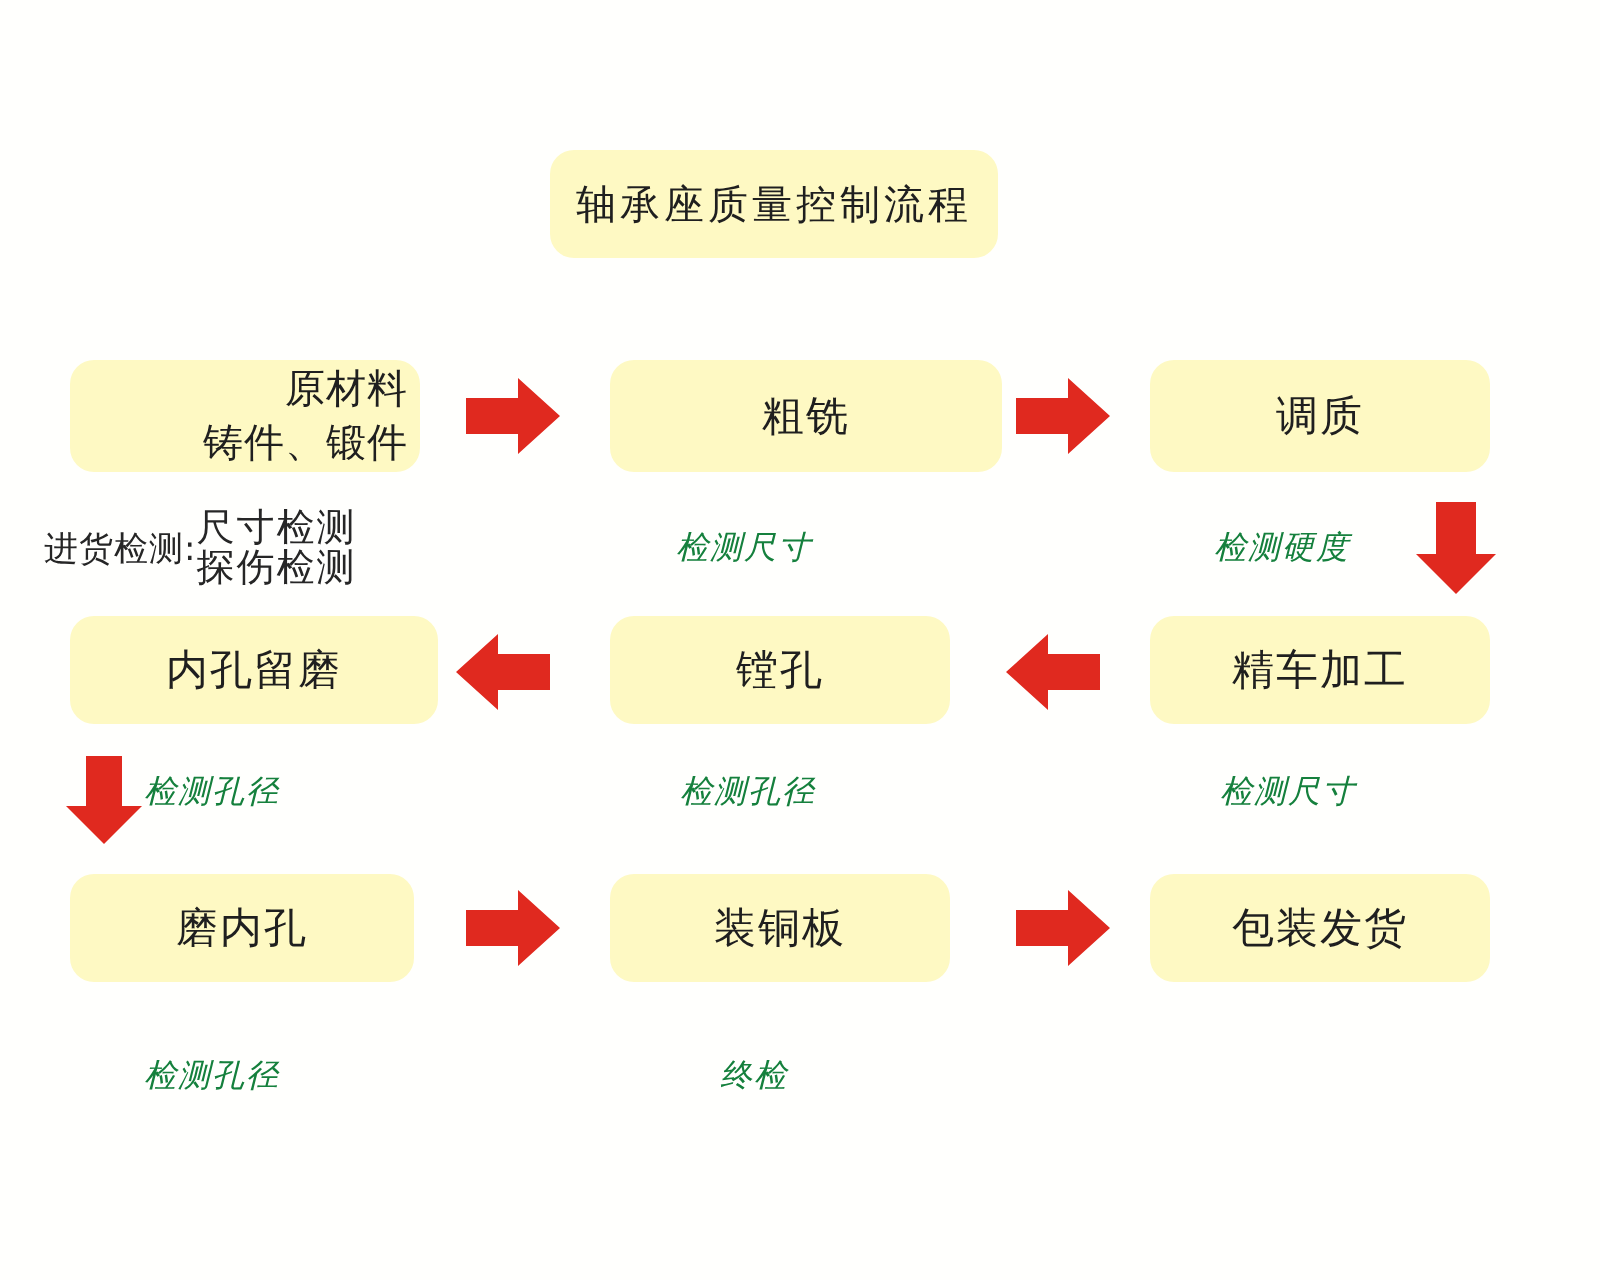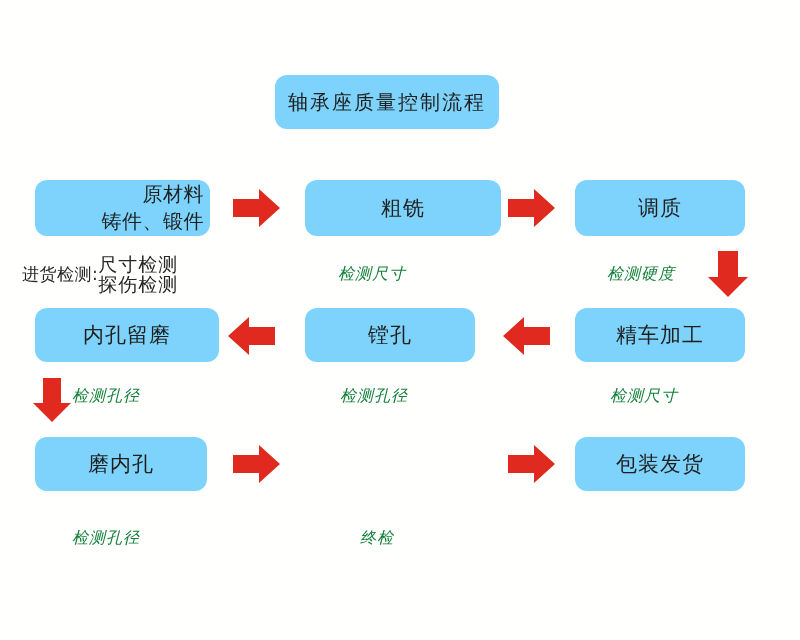--- a/index.html
+++ b/index.html
@@ -16,21 +16,21 @@
   }
   #canvas {
     position: relative;
     width: 800px;
     height: 640px;
   }
 
   
   .box {
     position: absolute;
-    background: #7dd3fc;
+    background: #fef9c3;
     border-radius: 12px;
     display: flex;
     align-items: center;
     justify-content: center;
     text-align: center;
     color: #1f1f1f;
     font-size: 21px;
     letter-spacing: 1px;
     line-height: 1.25;
     box-sizing: border-box;
@@ -180,20 +180,23 @@
   <div class="box" style="left:35px; top:437px; width:172px; height:54px;">
     <span class="line">磨内孔</span>
   </div>
 
   <div class="arrow" style="left:233px; top:444px;">
     <svg width="48" height="40" viewBox="0 0 48 40" aria-hidden="true">
       <path d="M0 11 L26 11 L26 1 L47 20 L26 39 L26 29 L0 29 Z" fill="#e0291f"></path>
     </svg>
   </div>
 
+  <div class="box" style="left:305px; top:437px; width:170px; height:54px;">
+    <span class="line">装铜板</span>
+  </div>
 
   <div class="arrow" style="left:508px; top:444px;">
     <svg width="48" height="40" viewBox="0 0 48 40" aria-hidden="true">
       <path d="M0 11 L26 11 L26 1 L47 20 L26 39 L26 29 L0 29 Z" fill="#e0291f"></path>
     </svg>
   </div>
 
   <div class="box" style="left:575px; top:437px; width:170px; height:54px;">
     <span class="line">包装发货</span>
   </div>

